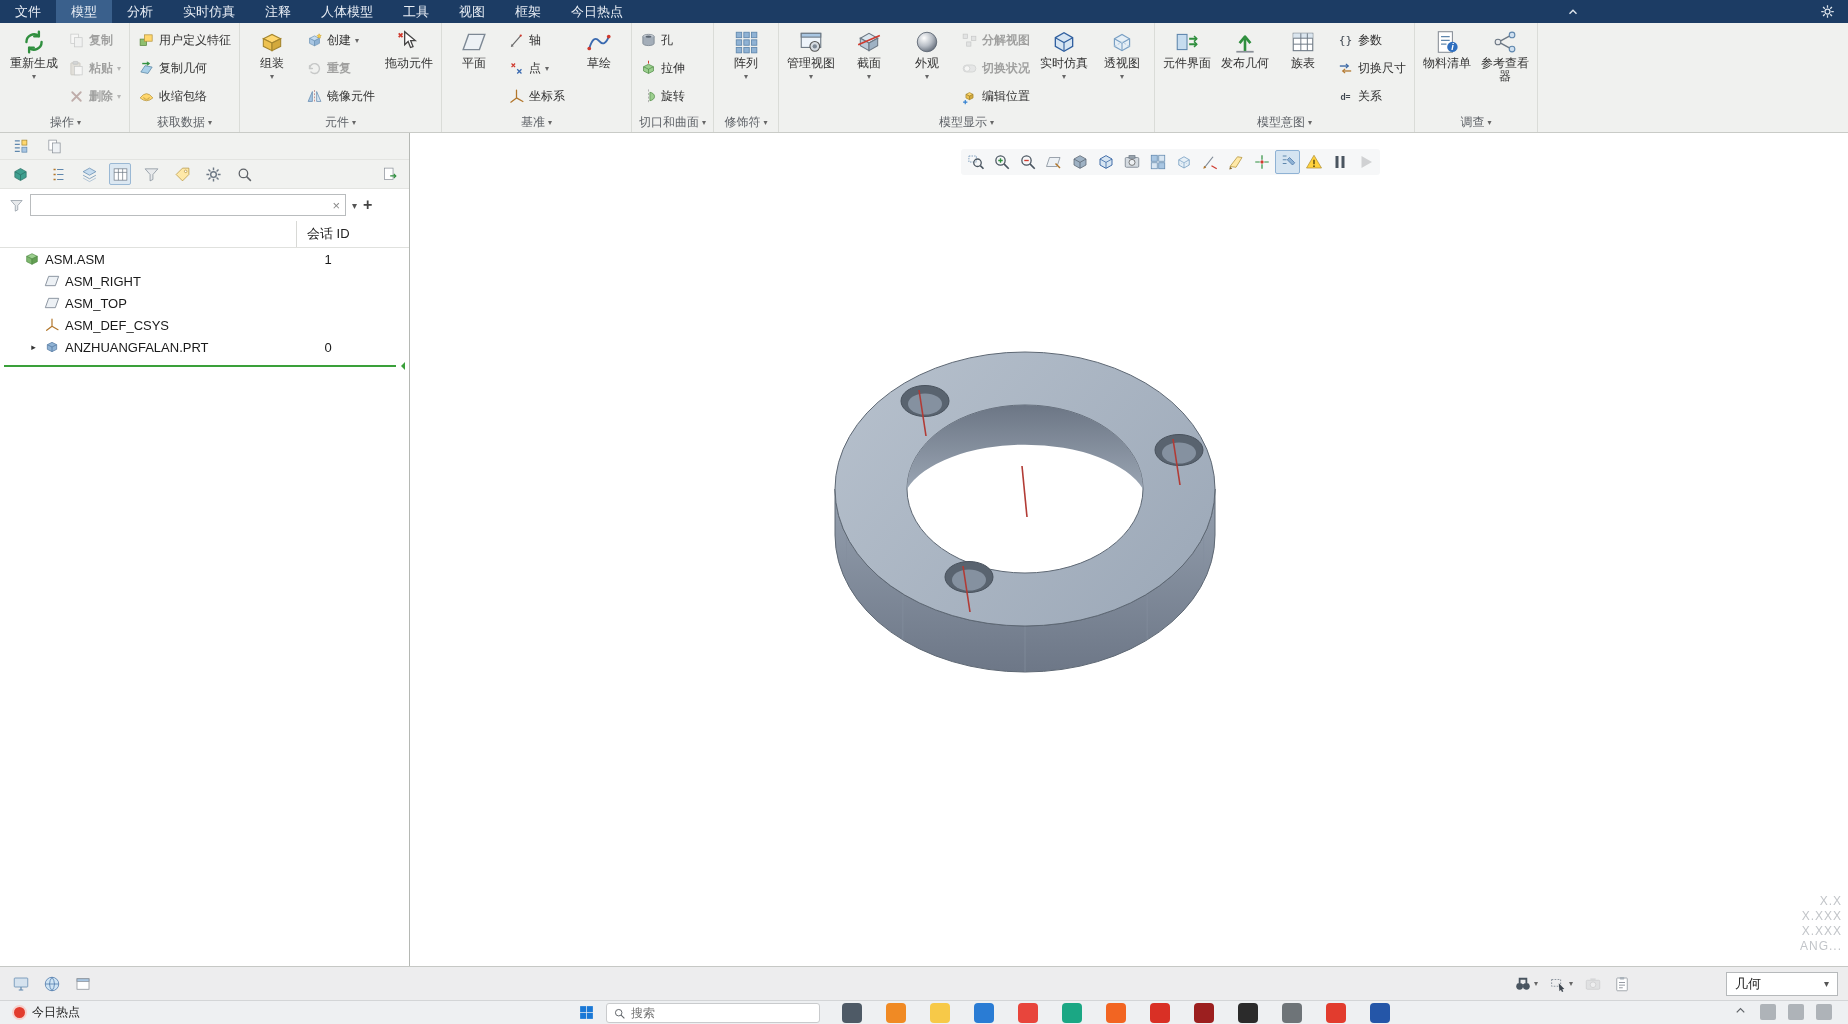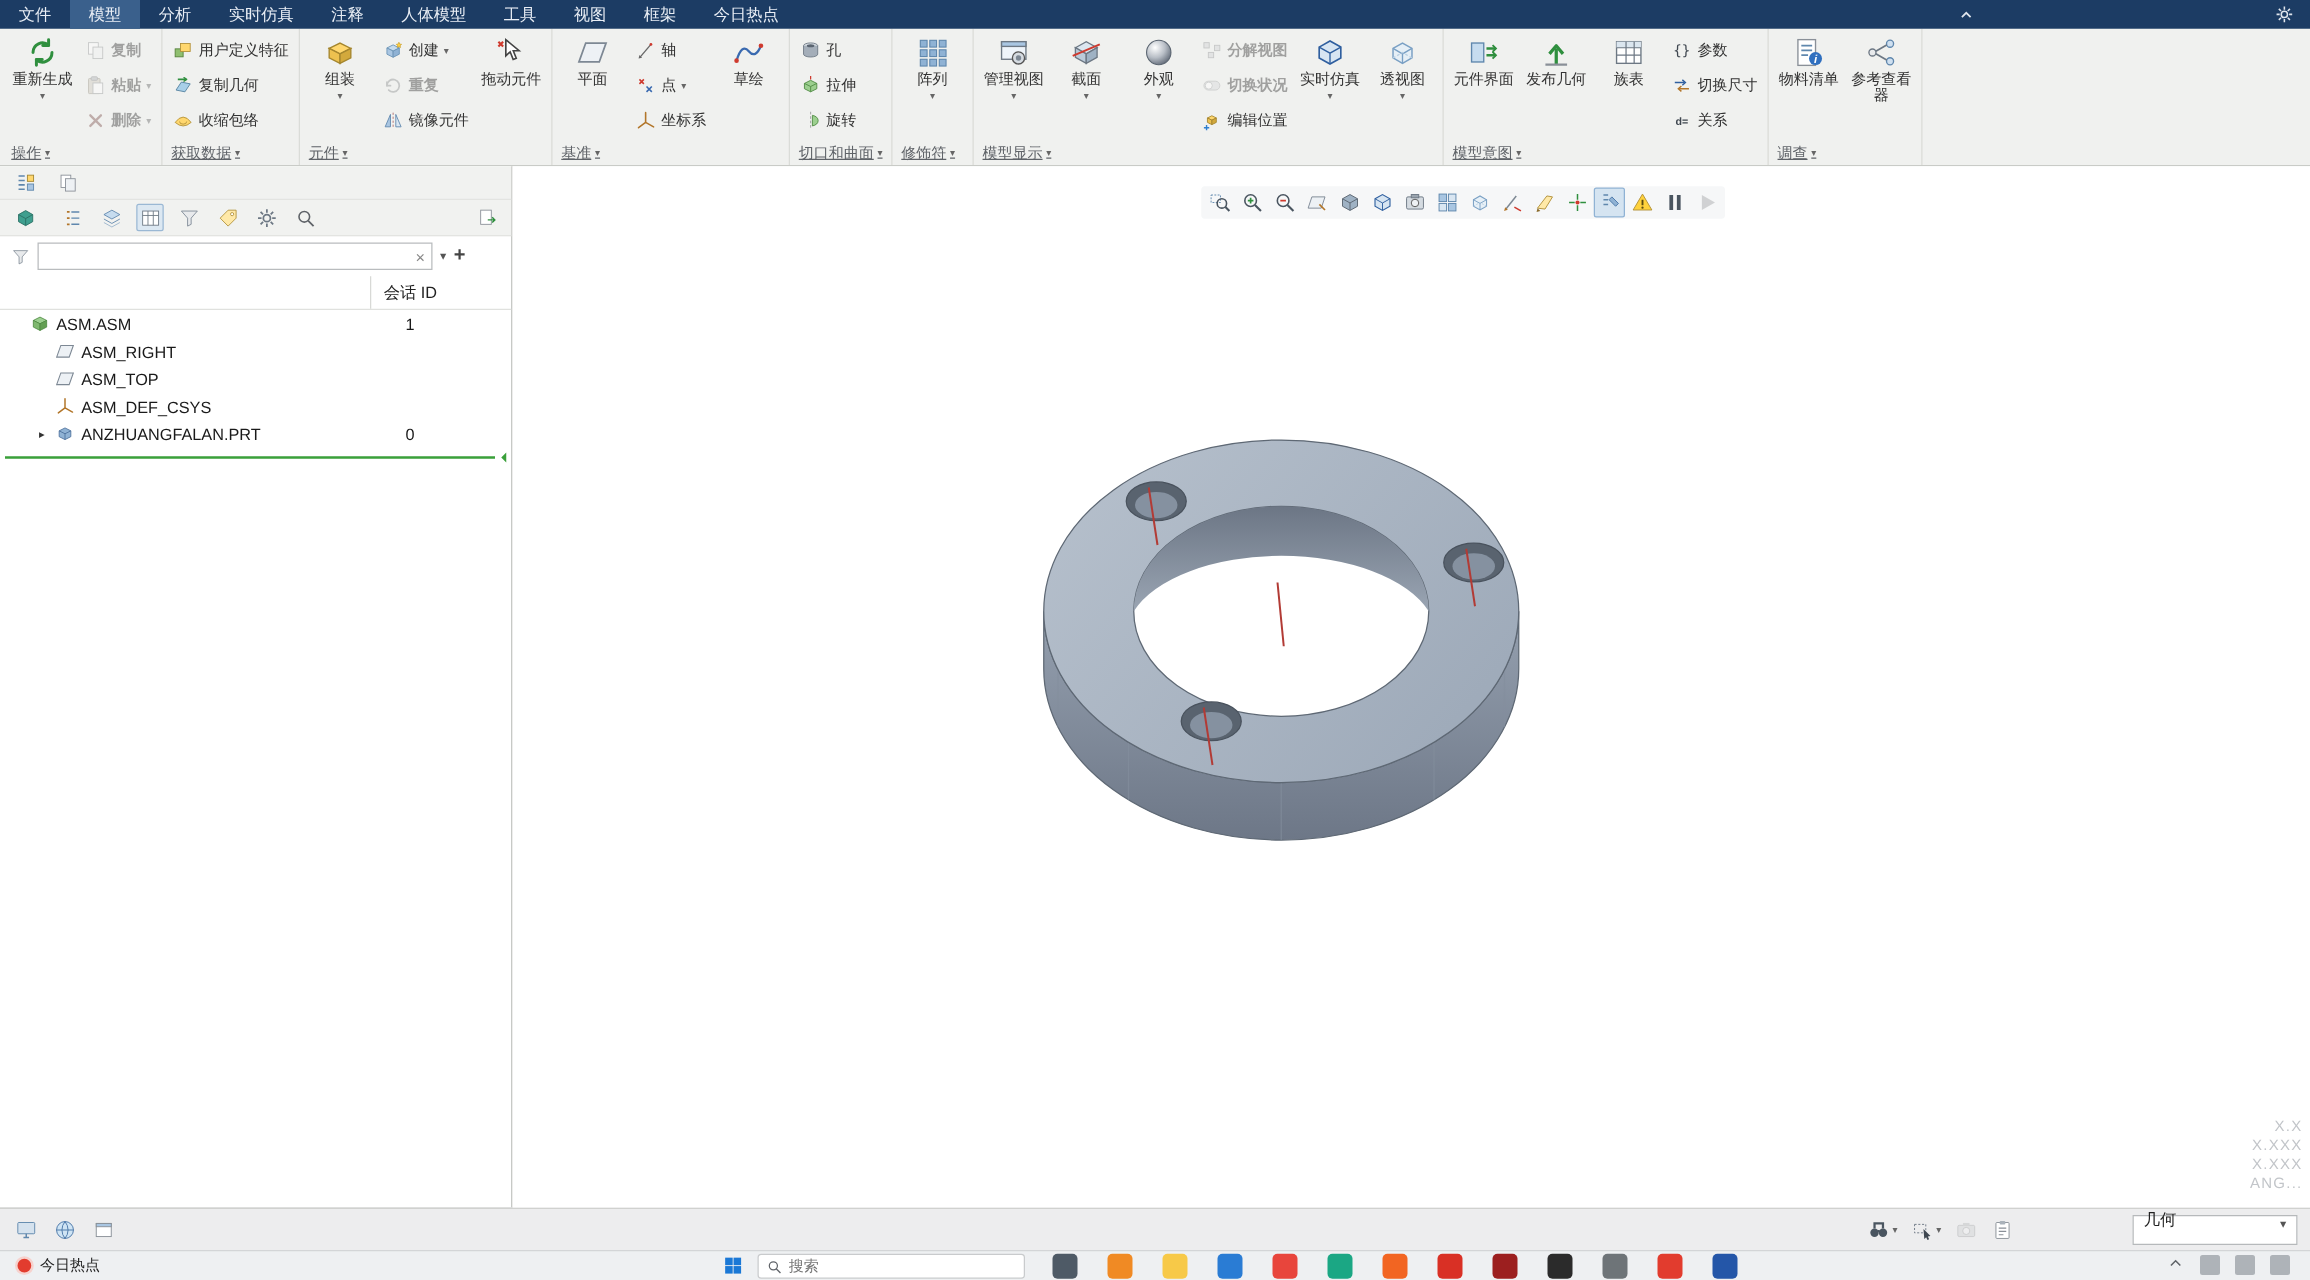--- a/index.html
+++ b/index.html
@@ -16,21 +16,21 @@
 .tabs{display:flex;}
 .tab{color:#e9eef5;font-size:13px;padding:0 15px;display:flex;align-items:center;white-space:nowrap;}
 .tab.active{background:var(--tab-active-bg);}
 .collapse-btn{position:absolute;right:262px;top:0;height:23px;width:26px;display:flex;align-items:center;justify-content:center;}
 .gear-btn{position:absolute;right:8px;top:0;height:23px;width:26px;display:flex;align-items:center;justify-content:center;}
 
 
 .ribbon{flex:0 0 110px;display:flex;background:var(--ribbon-bg);border-bottom:1px solid var(--ribbon-border);padding-left:2px;}
 .rgroup{display:flex;flex-direction:column;border-right:1px solid #dadcd8;}
 .cells{flex:1;display:flex;align-items:flex-start;padding:3px 3px 0;}
-.glabel{height:20px;display:flex;align-items:center;justify-content:flex-start;font-size:12px;color:var(--group-label-text);gap:3px;padding:0 7px;white-space:nowrap;text-decoration:underline;}
+.glabel{height:20px;display:flex;align-items:center;justify-content:center;font-size:12px;color:var(--group-label-text);gap:3px;padding:0 7px;white-space:nowrap;}
 .btn-large{width:58px;display:flex;flex-direction:column;align-items:center;padding-top:3px;gap:2px;border-radius:2px;}
 .btn-large .lbl{font-size:12px;line-height:13px;text-align:center;color:#333;}
 .btn-col{display:flex;flex-direction:column;}
 .btn-small{height:28px;display:flex;align-items:center;gap:4px;padding:0 5px;font-size:12px;color:#333;white-space:nowrap;border-radius:2px;}
 .dda{font-size:8px;color:#666;line-height:9px;}
 .disabled{opacity:.42;filter:grayscale(70%);font-weight:bold;}
 .icon{display:inline-flex;align-items:center;justify-content:center;}
 
 
 .main{flex:1;display:flex;min-height:0;}
@@ -63,21 +63,21 @@
 .ct-btn.active{background:#d5e4f1;border-color:#8fb2d4;}
 .model{position:absolute;left:0;top:0;}
 .ghost-dims{position:absolute;right:6px;bottom:12px;text-align:right;font-size:12px;line-height:15px;color:#c2c5c9;letter-spacing:1px;}
 
 
 .statusbar{flex:0 0 34px;background:var(--statusbar-bg);border-top:1px solid #c6c8c5;display:flex;align-items:center;padding:0 10px;}
 .sb-left{display:flex;gap:9px;align-items:center;}
 .sb-spacer{flex:1;}
 .sb-right{display:flex;gap:11px;align-items:center;margin-right:95px;}
 .sb-ico{display:flex;align-items:center;gap:2px;}
-.sel-filter{width:132px;height:24px;background:#fff;border:1px solid #b6b9bb;display:flex;align-items:flex-end;padding:10px 8px;font-size:13px;justify-content:space-between;}
+.sel-filter{width:112px;height:24px;background:#fff;border:1px solid #b6b9bb;display:flex;align-items:center;padding:10px 8px;font-size:13px;justify-content:space-between;}
 
 
 .taskbar{flex:0 0 24px;background:var(--taskbar-bg);border-top:1px solid #d3d5d7;position:relative;font-size:12px;}
 .news{position:absolute;left:12px;top:0;height:100%;display:flex;align-items:center;gap:5px;color:#222;}
 .news-ico{width:15px;height:15px;border-radius:50%;background:#e23c2e;display:inline-block;border:2px solid #f6d2ce;}
 .win-btn{position:absolute;left:578px;top:3px;}
 .tb-search{position:absolute;left:606px;top:2px;width:214px;height:20px;background:#fff;border:1px solid #c9cbcd;border-radius:3px;display:flex;align-items:center;gap:5px;padding:0 6px;}
 .tb-search input{border:none;outline:none;font-size:12px;flex:1;color:#555;background:transparent;}
 .tb-apps{position:absolute;left:842px;top:2px;display:flex;gap:24px;}
 .tb-app{width:20px;height:20px;border-radius:4px;display:block;}

